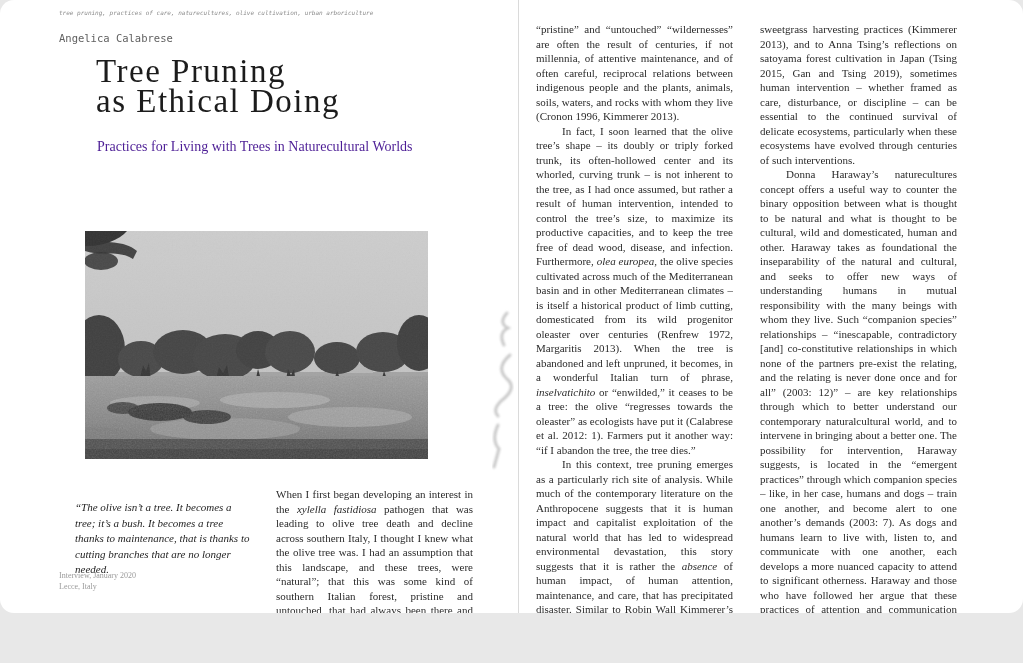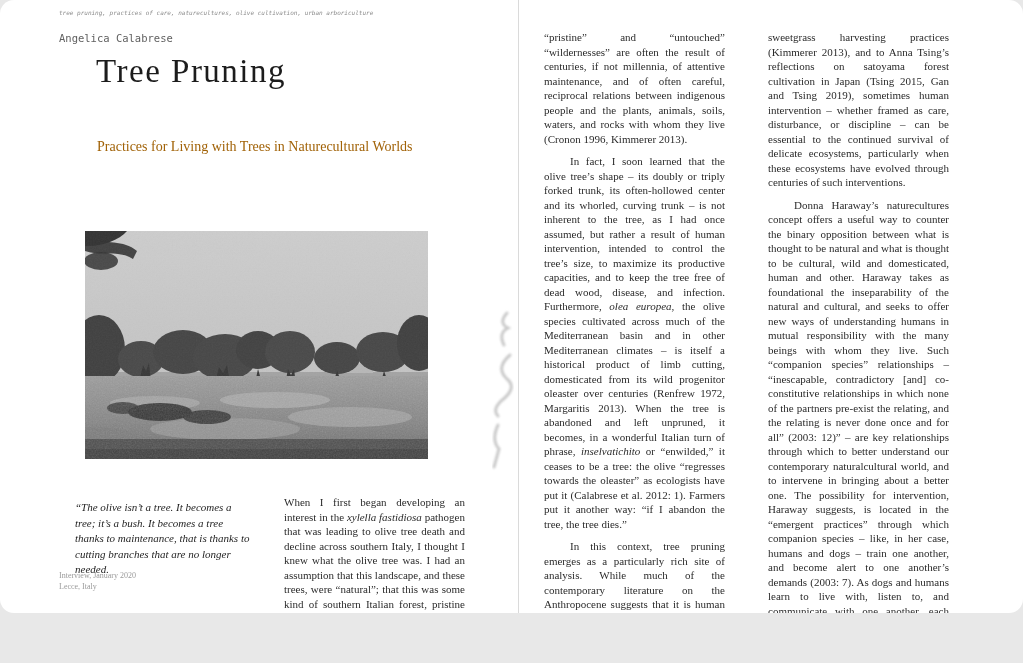--- a/index.html
+++ b/index.html
@@ -20,42 +20,42 @@
     font-size:10.5px; color:#5f5f5f; white-space:nowrap;
   }
   
   .title {
     position:absolute; left:96px; top:56px;
     font-family:Liberation Serif, serif; font-weight:400;
     font-size:33px; line-height:30px; letter-spacing:1.5px; color:#1c1c1c;
   }
   .subtitle {
     position:absolute; left:97px; top:139px;
-    font-size:14px; color:#a16207; white-space:nowrap;
+    font-size:14px; color:#4c1d95; white-space:nowrap;
   }
   
   .photo { position:absolute; left:85px; top:231px; width:343px; height:228px; }
   .photo svg { display:block; }
   
   .pullquote {
     position:absolute; left:59px; top:484px; width:211px;
     font-style:italic; font-size:11px; line-height:15.5px; color:#242424;
   }
   .pullquote p { margin:16px; }
   .credit {
     position:absolute; left:59px; top:571px;
     font-family:Liberation Serif, serif;
     font-size:8px; line-height:10.5px; color:#9a9a9a;
   }
   
   .col {
     position:absolute; width:197px; overflow:hidden;
     font-size:11px; line-height:14.5px; text-align:justify; color:#2b2b2b;
   }
-  .col p { margin:8px; }
+  .col p { margin:0; }
   .col p + p { text-indent:26px; }
   .col-left  { left:276px; top:487px; height:164px; }
   .col-mid   { left:536px; top:22px;  height:634px; }
   .col-right { left:760px; top:22px;  height:634px; }
   .col em { }
   
   .gutter-line { position:absolute; left:518px; top:0; width:1px; height:663px; background:#dadada; }
   .bottom-edge { position:absolute; left:502px; top:655px; width:521px; height:1px; background:#d6d6d6; }
   .smudge { position:absolute; left:483px; top:305px; width:40px; height:170px; opacity:.55; }
 </style>
@@ -63,20 +63,21 @@
 <body>
 
 <div class="spread">
 
   <div>
     <div class="tags">tree pruning, practices of care, naturecultures, olive cultivation, urban arboriculture</div>
     <div class="author">Angelica Calabrese</div>
 
     <div class="title">
       <div>Tree Pruning</div>
+      <div>as Ethical Doing</div>
     </div>
     <div class="subtitle">Practices for Living with Trees in Naturecultural Worlds</div>
 
     <div class="photo">
       <svg width="343" height="228" viewBox="0 0 343 228">
         <defs>
           <linearGradient id="skyG" x1="0" y1="0" x2="0" y2="1">
             <stop offset="0" stop-color="#cdcdcd"></stop>
               <stop offset="1" stop-color="#c3c3c3"></stop>
           </linearGradient>

